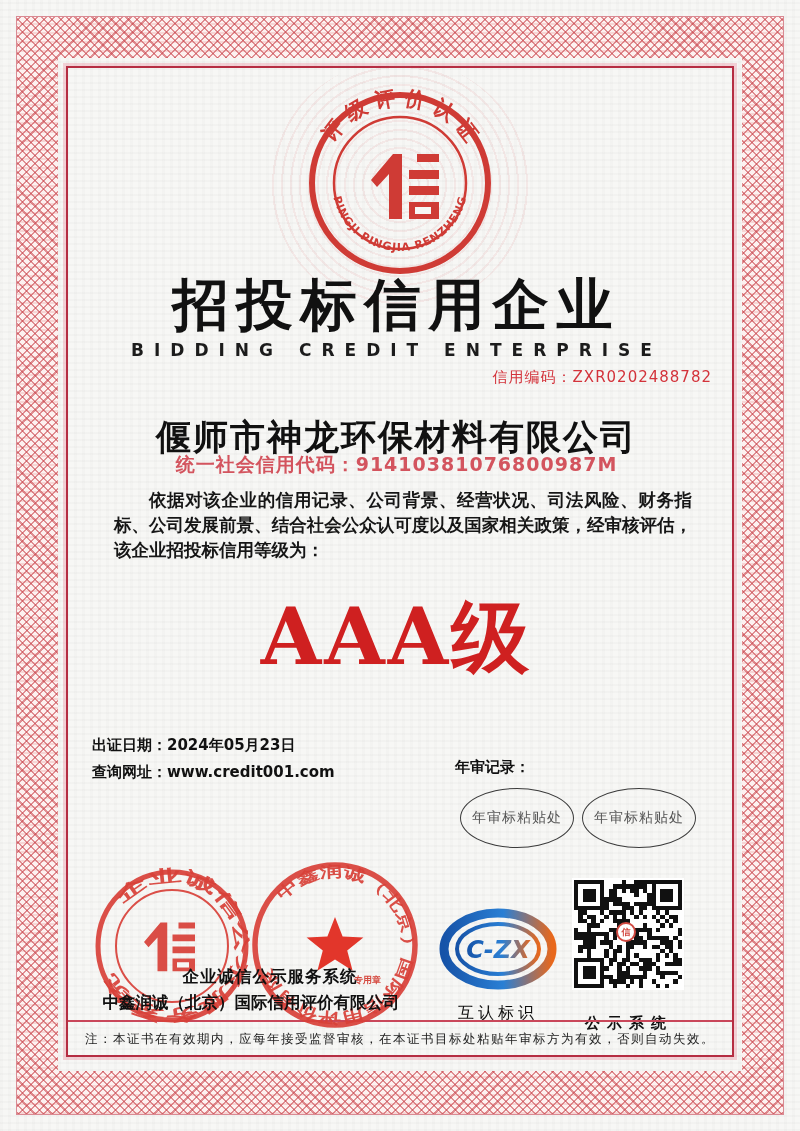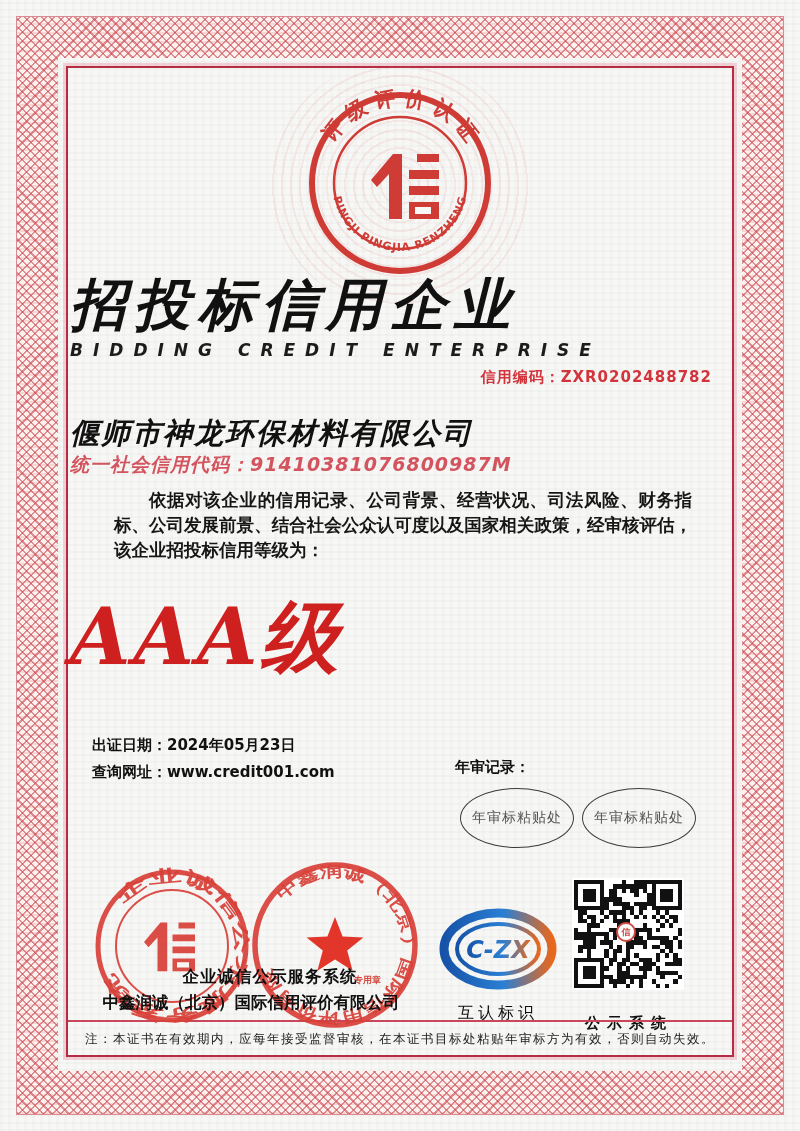--- a/index.html
+++ b/index.html
@@ -32,25 +32,25 @@
     position:absolute;left:66px;top:66px;right:66px;bottom:74px;
     border:2px solid #b52d42;
     box-shadow:0 0 0 3px rgba(230,120,140,.30);
   }
   .seal-halo{
     position:absolute;left:270px;top:60px;width:260px;height:250px;border-radius:50%;
     background:repeating-radial-gradient(circle at 50% 50%, rgba(214,96,100,.28) 0 2px, transparent 2px 9px);
     opacity:.35;
   }
   .abs{position:absolute;}
-  .ctr{left:70px;right:77px;font-style:italic;}
+  .ctr{left:70px;right:77px;text-align:center;}
   .title{top:268px;font-size:56px;font-weight:900;letter-spacing:8px;color:#111;}
   .subtitle{top:340px;font-size:17px;font-weight:700;letter-spacing:10px;color:#1c1c1c;}
-  .credit-code{top:368px;right:88px;font-size:15px;font-weight:700;color:#d3333b;letter-spacing:1px;}
-  .company{top:414px;font-size:29px;font-weight:900;letter-spacing:2px;color:#111;}
+  .credit-code{top:368px;right:88px;font-size:15px;font-weight:400;color:#d3333b;letter-spacing:1px;}
+  .company{top:414px;font-size:35px;font-weight:900;letter-spacing:2px;color:#111;}
   .uscc{top:452px;font-size:19px;font-weight:800;color:#d3545e;letter-spacing:1px;}
   .body-par{
     top:488px;left:114px;width:578px;font-size:17.5px;font-weight:800;color:#161616;
     line-height:1.42;text-align:justify;text-indent:2em;
   }
   .grade{
     top:586px;font-family:"DejaVu Serif","Liberation Serif",serif;
     font-size:78px;font-weight:900;color:#cf2020;letter-spacing:3px;
   }
   .info-block{top:732px;left:92px;font-size:15px;font-weight:800;color:#111;}

